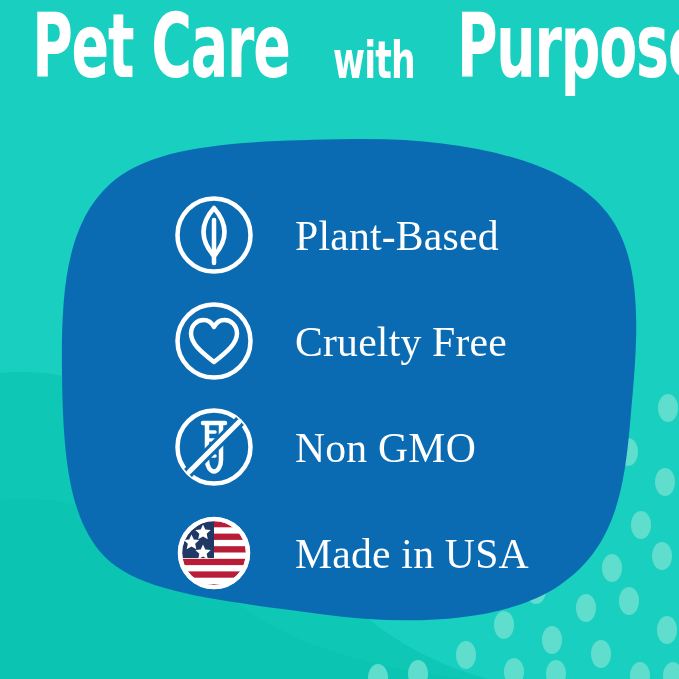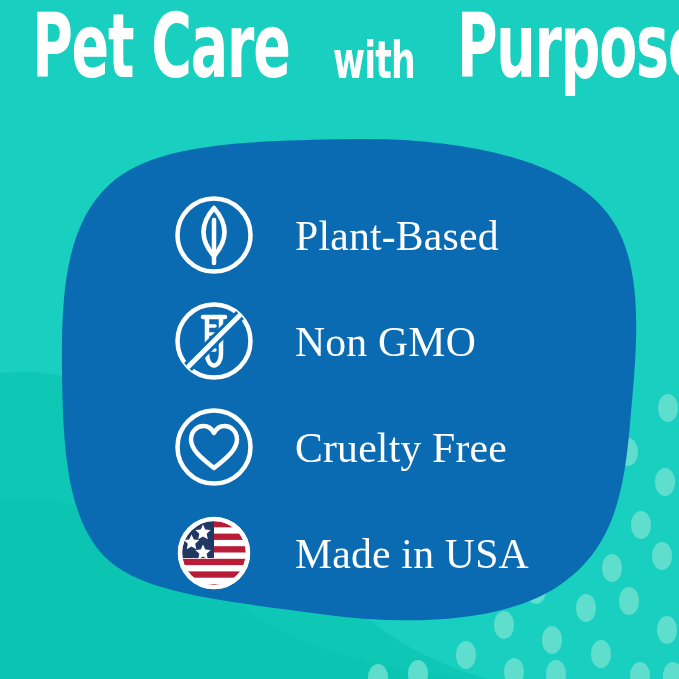--- a/index.html
+++ b/index.html
@@ -149,50 +149,50 @@
           <line x1="42" y1="27" x2="42" y2="70" stroke="#FFFFFF" stroke-width="4.5" stroke-linecap="round"></line>
         </svg>
       </div>
       <div class="claim-label">Plant-Based</div>
     </div>
 
     <div class="claim-row">
       <div class="claim-icon">
         <svg viewBox="0 0 84 84" aria-hidden="true">
           <circle cx="42" cy="42" r="36.5" fill="none" stroke="#FFFFFF" stroke-width="4.5"></circle>
-
-          <path d="M31 18 L53 18 M35 18 L35 55 C35 62 38.5 66.5 42 66.5
-                   C45.5 66.5 49 62 49 55 L49 18" fill="none" stroke="#FFFFFF" stroke-width="4.5" stroke-linecap="round" stroke-linejoin="round"></path>
-
-          <line x1="35" y1="27" x2="43" y2="27" stroke="#FFFFFF" stroke-width="3.5" stroke-linecap="round"></line>
-          <line x1="35" y1="35" x2="43" y2="35" stroke="#FFFFFF" stroke-width="3.5" stroke-linecap="round"></line>
-          <line x1="35" y1="43" x2="43" y2="43" stroke="#FFFFFF" stroke-width="3.5" stroke-linecap="round"></line>
-          <line x1="35" y1="51" x2="43" y2="51" stroke="#FFFFFF" stroke-width="3.5" stroke-linecap="round"></line>
-
-          <line x1="16" y1="68" x2="68" y2="16" stroke="#0A6BB3" stroke-width="11" stroke-linecap="butt"></line>
-          <line x1="17" y1="67" x2="67" y2="17" stroke="#FFFFFF" stroke-width="5" stroke-linecap="round"></line>
-        </svg>
-      </div>
-      <div class="claim-label">Non GMO</div>
-    </div>
-
-    <div class="claim-row">
-      <div class="claim-icon">
-        <svg viewBox="0 0 84 84" aria-hidden="true">
-          <circle cx="42" cy="42" r="36.5" fill="none" stroke="#FFFFFF" stroke-width="4.5"></circle>
           <path d="M42 63
                    C28 52 19 44 19 34.5
                    C19 26.5 25 21 31.5 21
                    C36.5 21 40 24 42 28
                    C44 24 47.5 21 52.5 21
                    C59 21 65 26.5 65 34.5
                    C65 44 56 52 42 63 Z" fill="none" stroke="#FFFFFF" stroke-width="4.5" stroke-linejoin="round"></path>
         </svg>
       </div>
       <div class="claim-label">Cruelty Free</div>
+    </div>
+
+    <div class="claim-row">
+      <div class="claim-icon">
+        <svg viewBox="0 0 84 84" aria-hidden="true">
+          <circle cx="42" cy="42" r="36.5" fill="none" stroke="#FFFFFF" stroke-width="4.5"></circle>
+
+          <path d="M31 18 L53 18 M35 18 L35 55 C35 62 38.5 66.5 42 66.5
+                   C45.5 66.5 49 62 49 55 L49 18" fill="none" stroke="#FFFFFF" stroke-width="4.5" stroke-linecap="round" stroke-linejoin="round"></path>
+
+          <line x1="35" y1="27" x2="43" y2="27" stroke="#FFFFFF" stroke-width="3.5" stroke-linecap="round"></line>
+          <line x1="35" y1="35" x2="43" y2="35" stroke="#FFFFFF" stroke-width="3.5" stroke-linecap="round"></line>
+          <line x1="35" y1="43" x2="43" y2="43" stroke="#FFFFFF" stroke-width="3.5" stroke-linecap="round"></line>
+          <line x1="35" y1="51" x2="43" y2="51" stroke="#FFFFFF" stroke-width="3.5" stroke-linecap="round"></line>
+
+          <line x1="16" y1="68" x2="68" y2="16" stroke="#0A6BB3" stroke-width="11" stroke-linecap="butt"></line>
+          <line x1="17" y1="67" x2="67" y2="17" stroke="#FFFFFF" stroke-width="5" stroke-linecap="round"></line>
+        </svg>
+      </div>
+      <div class="claim-label">Non GMO</div>
     </div>
 
     <div class="claim-row">
       <div class="claim-icon">
         <svg viewBox="0 0 84 84" aria-hidden="true">
           <defs>
             <clipPath id="flagCircle">
                 <circle cx="42" cy="42" r="32"></circle>
               </clipPath>
           </defs>

